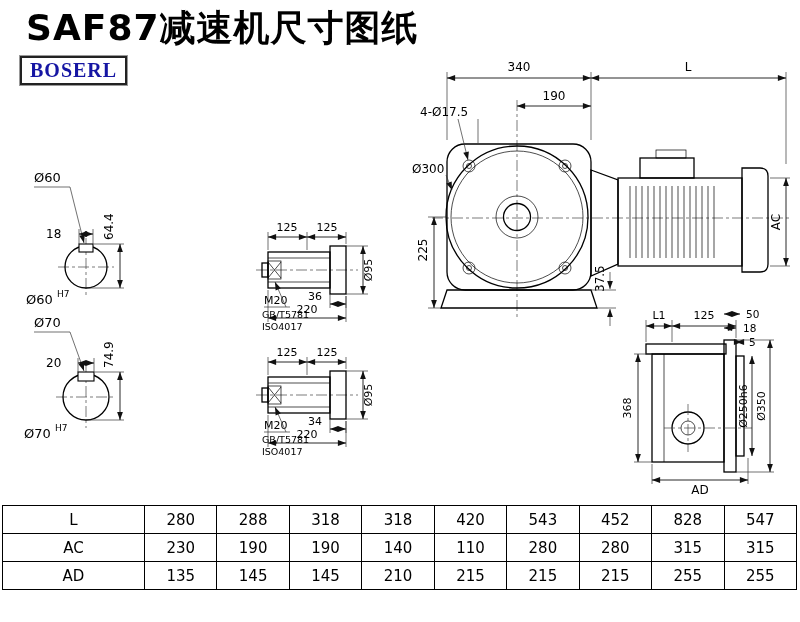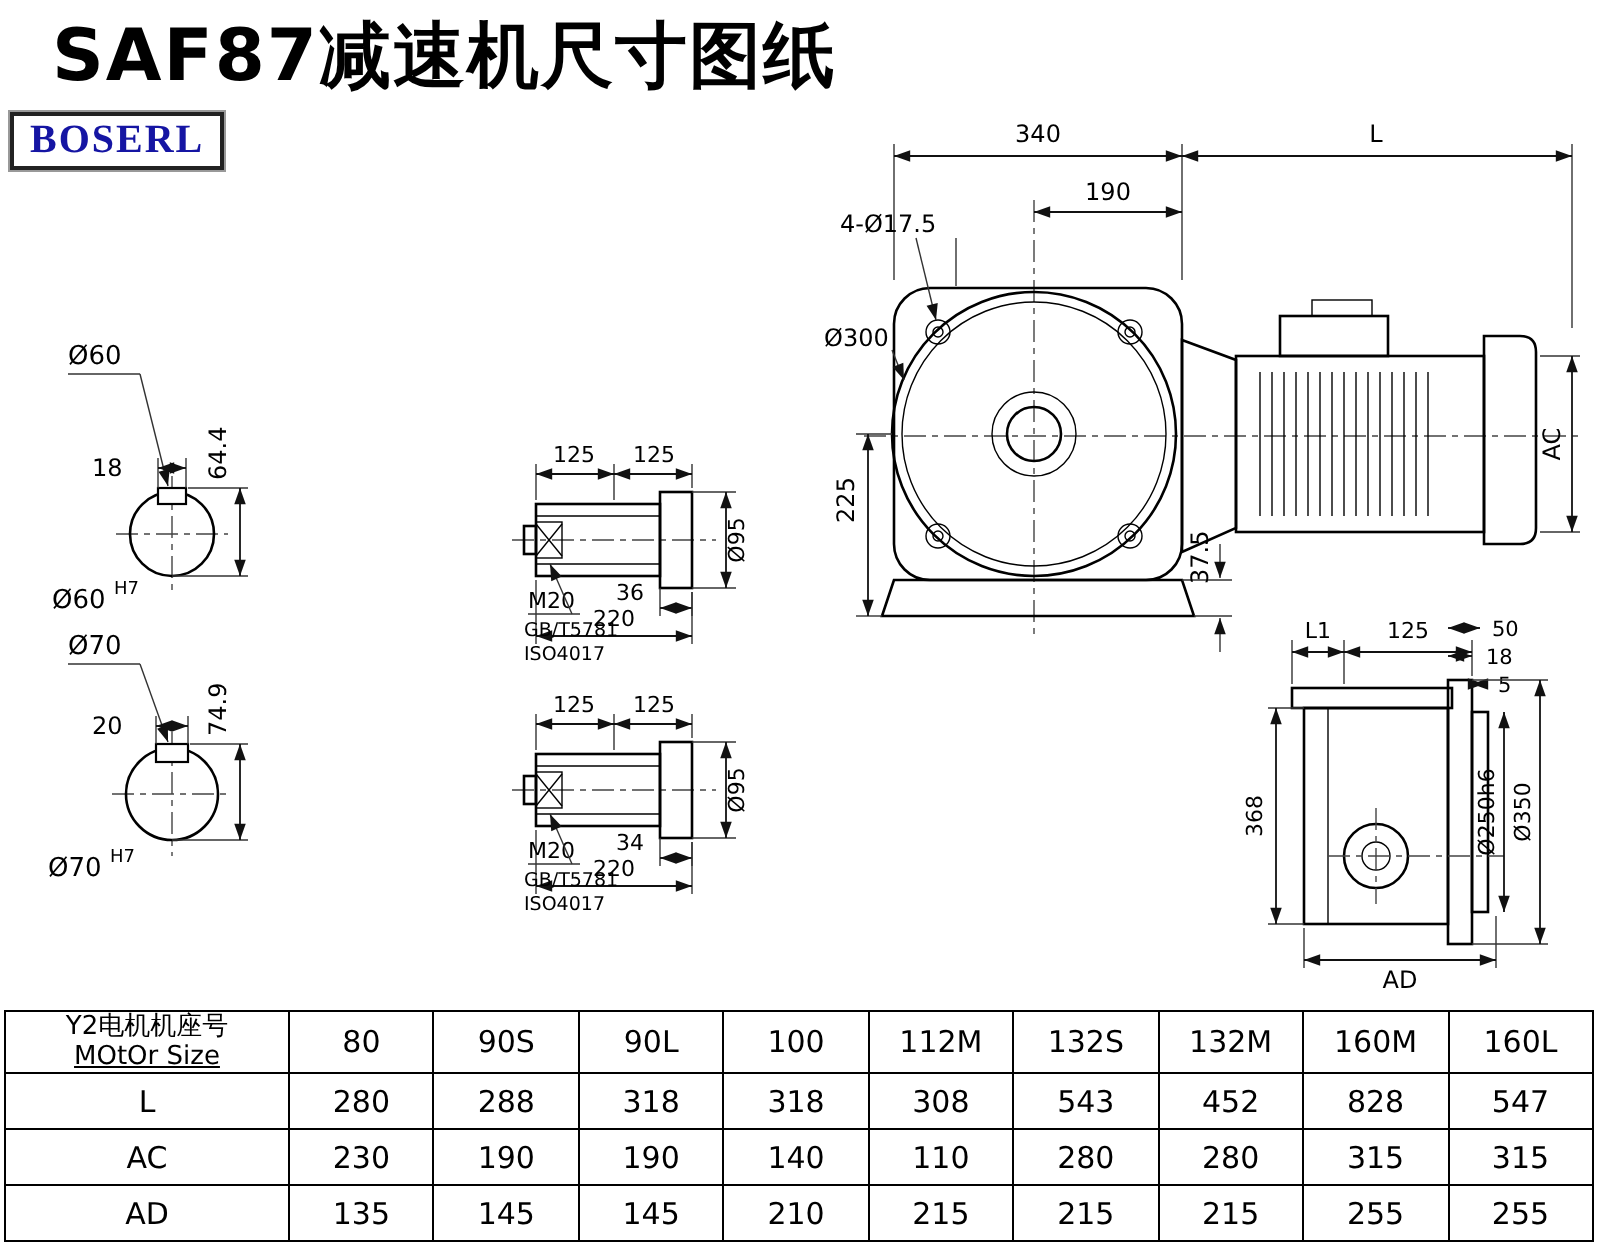--- a/index.html
+++ b/index.html
@@ -1,20 +1,20 @@
 <!DOCTYPE html>
 <html><head>
 <meta charset="utf-8">
 <style>
   *{box-sizing:border-box}
   html,body{margin:0;padding:0}
   body{width:800px;height:622px;background:#fff;position:relative;overflow:hidden;
        font-family:"DejaVu Sans",sans-serif;color:#000}
   .title{position:absolute;left:26px;top:4px;font-size:36px;font-weight:bold;letter-spacing:1px}
-  .logo{position:absolute;left:5px;top:56px;border:2px solid #222;outline:1px solid #999;
+  .logo{position:absolute;left:20px;top:56px;border:2px solid #222;outline:1px solid #999;
         padding:0 8px;font-family:"Liberation Serif",serif;font-size:20px;font-weight:bold;
         color:#1515a3;letter-spacing:1px;line-height:25px;background:#fff}
   svg.draw{position:absolute;left:0;top:0}
   svg text{font-family:"DejaVu Sans",sans-serif;fill:#000}
   .out{fill:none;stroke:#000;stroke-width:1.3}
   .thin{fill:none;stroke:#000;stroke-width:0.7}
   .ext{fill:none;stroke:#333;stroke-width:0.7}
   .dim{fill:none;stroke:#111;stroke-width:0.9;marker-start:url(#ar);marker-end:url(#ar)}
   .lead{marker-end:url(#ar)}
   .cl{fill:none;stroke:#444;stroke-width:0.7;stroke-dasharray:11 3 3 3}
@@ -284,42 +284,27 @@
       <col>
       <col>
       <col>
       <col>
       <col>
       <col>
       <col>
       <col>
   </colgroup>
   <tbody>
-      <tr>
-    <th>
-      <div class="hcn">Y2电机机座号</div>
-      <div class="hen">MOtOr Size</div>
-    </th>
-    <th>80</th>
-    <th>90S</th>
-    <th>90L</th>
-    <th>100</th>
-    <th>112M</th>
-    <th>132S</th>
-    <th>132M</th>
-    <th>160M</th>
-    <th>160L</th>
-  </tr>
   <tr>
     <th>L</th>
     <td>280</td>
     <td>288</td>
     <td>318</td>
     <td>318</td>
-    <td>308</td>
+    <td>420</td>
     <td>543</td>
     <td>452</td>
     <td>828</td>
     <td>547</td>
   </tr>
   <tr>
     <th>AC</th>
     <td>230</td>
     <td>190</td>
     <td>190</td>

